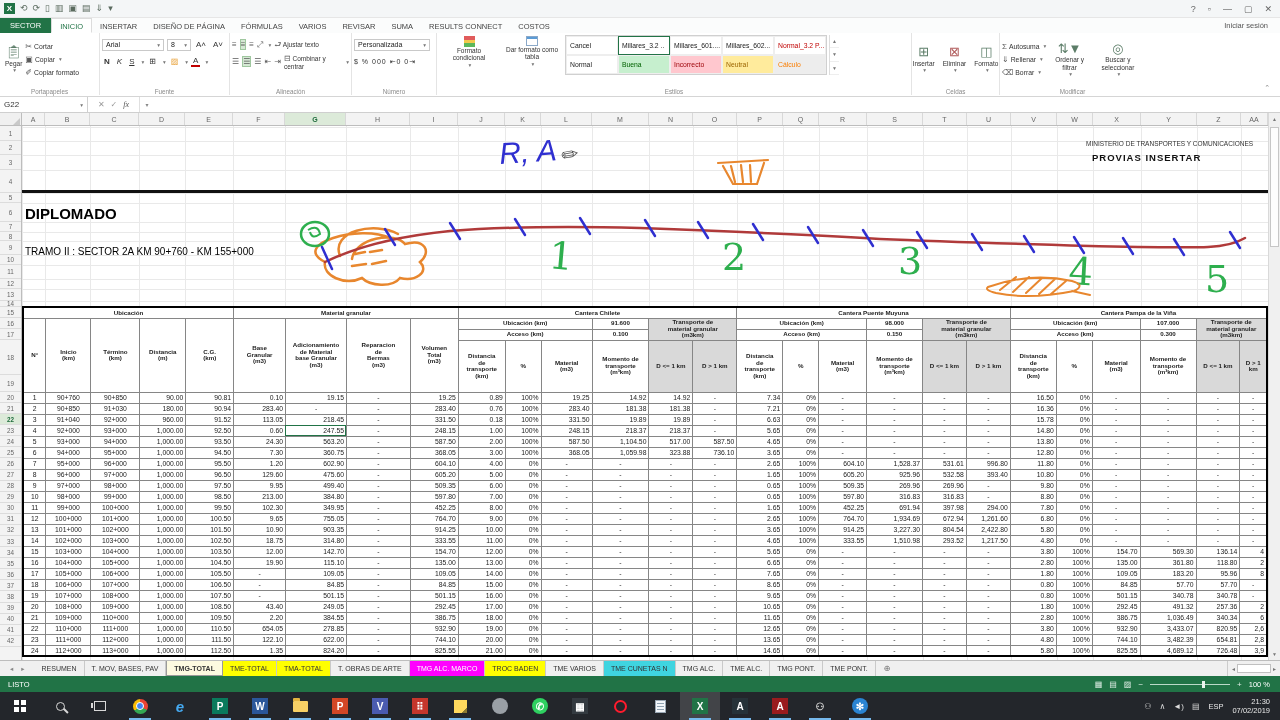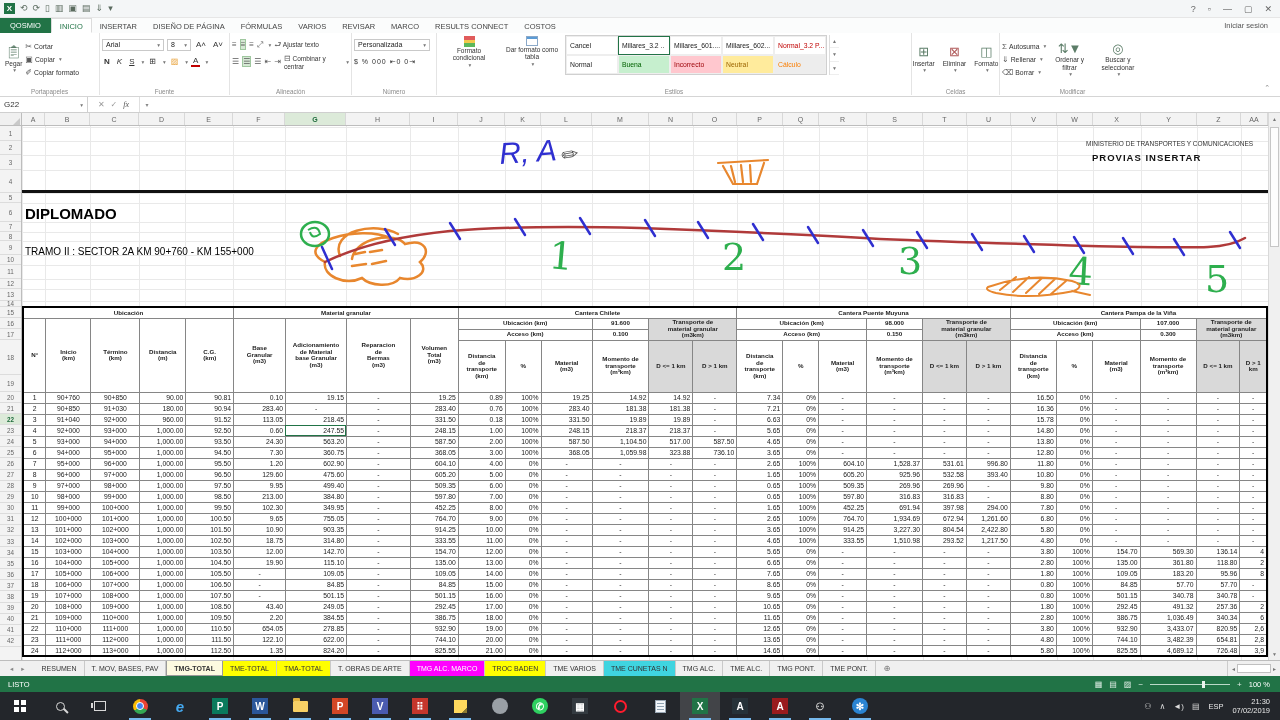--- a/index.html
+++ b/index.html
@@ -157,28 +157,28 @@
     <div id="wincontrols">
         <span>?</span>
         <span>▫</span>
         <span>—</span>
         <span>▢</span>
         <span>✕</span>
       </div>
   </div>
 
   <div id="ribbontabs">
-      <div class="rtab archivo">QOSMIO</div>
+      <div class="rtab archivo">SECTOR</div>
       <div class="rtab active">INICIO</div>
       <div class="rtab">INSERTAR</div>
       <div class="rtab">DISEÑO DE PÁGINA</div>
       <div class="rtab">FÓRMULAS</div>
       <div class="rtab">VARIOS</div>
       <div class="rtab">REVISAR</div>
-      <div class="rtab">MARCO</div>
+      <div class="rtab">SUMA</div>
       <div class="rtab">RESULTS CONNECT</div>
       <div class="rtab">COSTOS</div>
       <div id="signin">Iniciar sesión</div>
     </div>
 
   <div id="ribbon">
     <div class="rgroup" style="left:0;width:100px">
       <div style="display:flex;height:48px">
         <div class="bigbtn">
           <span class="bi">📋︎</span>

